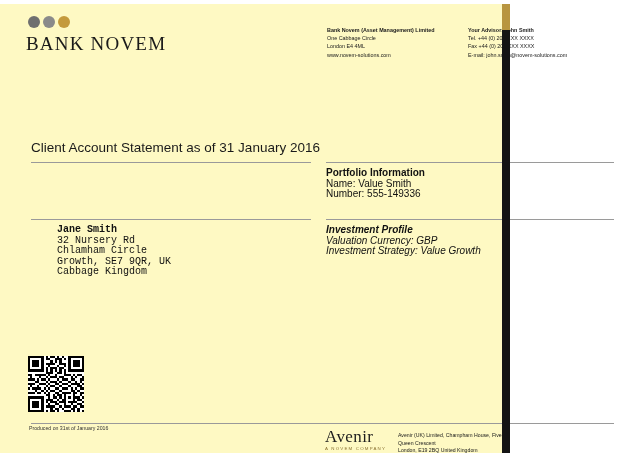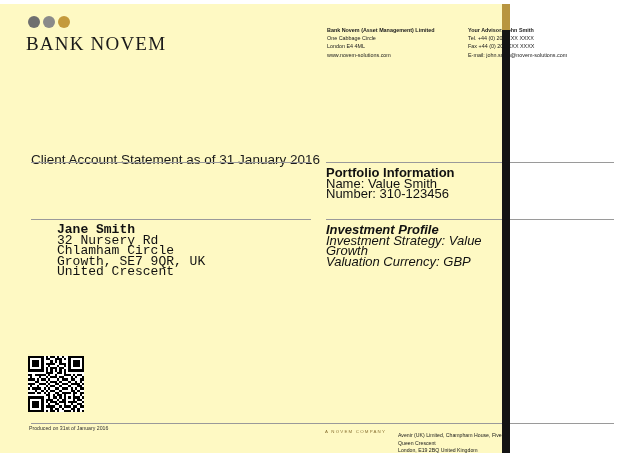--- a/index.html
+++ b/index.html
@@ -89,39 +89,38 @@
   .addr-advisor { left: 468px; top: 22px; }
 
   
   .doc-title {
     position: absolute;
     left: 31px;
     top: 136px;
     font-size: 13.5px;
     color: #1a1a1a;
     white-space: nowrap;
-    margin-top: 12px;
   }
 
   
   .rule {
     position: absolute;
     height: 1px;
     background: #9a9a9a;
   }
   .rule-left-1  { left: 31px;  top: 158px; width: 280px; }
   .rule-right-1 { left: 326px; top: 158px; width: 288px; }
   .rule-left-2  { left: 31px;  top: 215px; width: 280px; }
   .rule-right-2 { left: 326px; top: 215px; width: 288px; }
   .rule-footer  { left: 31px;  top: 419px; width: 583px; }
 
   
   .block {
     position: absolute;
-    font-size: 13px;
+    font-size: 10px;
     line-height: 10.6px;
     color: #111111;
   }
   .block .heading {
     font-weight: bold;
   }
   .portfolio-info { left: 326px; top: 164px; }
   .investment-profile { left: 326px; top: 221px; font-style: italic; }
   .client-address { left: 57px; top: 221px; font-family: Liberation Mono, monospace; }
   .client-address .name { font-weight: bold; }
@@ -205,35 +204,35 @@
   <div class="doc-title">Client Account Statement as of 31 January 2016</div>
 
   <div class="rule rule-left-1"></div>
   <div class="rule rule-right-1"></div>
   <div class="rule rule-left-2"></div>
   <div class="rule rule-right-2"></div>
 
   <div class="block portfolio-info">
     <div class="heading">Portfolio Information</div>
     <div>Name: Value Smith</div>
-    <div>Number: 310-123456</div>
+    <div>Number: 555-149336</div>
   </div>
 
   <div class="block investment-profile">
     <div class="heading">Investment Profile</div>
+    <div>Valuation Currency: GBP</div>
     <div>Investment Strategy: Value Growth</div>
-    <div>Valuation Currency: GBP</div>
   </div>
 
   <div class="block client-address">
     <div class="name">Jane Smith</div>
     <div>32 Nursery Rd</div>
     <div>Chlamham Circle</div>
     <div>Growth, SE7 9QR, UK</div>
-    <div>United Crescent</div>
+    <div>Cabbage Kingdom</div>
   </div>
 
   <div class="qr">
     <svg id="qr-svg" width="56" height="56" viewBox="0 0 25 25" shape-rendering="crispEdges">
         <rect x="0" y="0" width="25" height="25" fill="#ffffff"></rect>
         <rect x="0" y="0" width="1" height="1" fill="#000000"></rect>
         <rect x="1" y="0" width="1" height="1" fill="#000000"></rect>
         <rect x="2" y="0" width="1" height="1" fill="#000000"></rect>
         <rect x="3" y="0" width="1" height="1" fill="#000000"></rect>
         <rect x="4" y="0" width="1" height="1" fill="#000000"></rect>
@@ -567,20 +566,21 @@
         <rect x="22" y="24" width="1" height="1" fill="#000000"></rect>
         <rect x="24" y="24" width="1" height="1" fill="#000000"></rect>
       </svg>
   </div>
 
   <div class="rule rule-footer"></div>
 
   <div class="produced">Produced on 31st of January 2016</div>
 
   <div class="footer-logo">
+    <div class="avenir">Avenir</div>
     <div class="sub">A NOVEM COMPANY</div>
   </div>
 
   <div class="footer-address">
     <div>Avenir (UK) Limited, Champham House, Five Queen Crescent</div>
     <div>London, E19 2BQ United Kingdom</div>
   </div>
 
   <div class="edge-strip">
     <div class="gold"></div>

